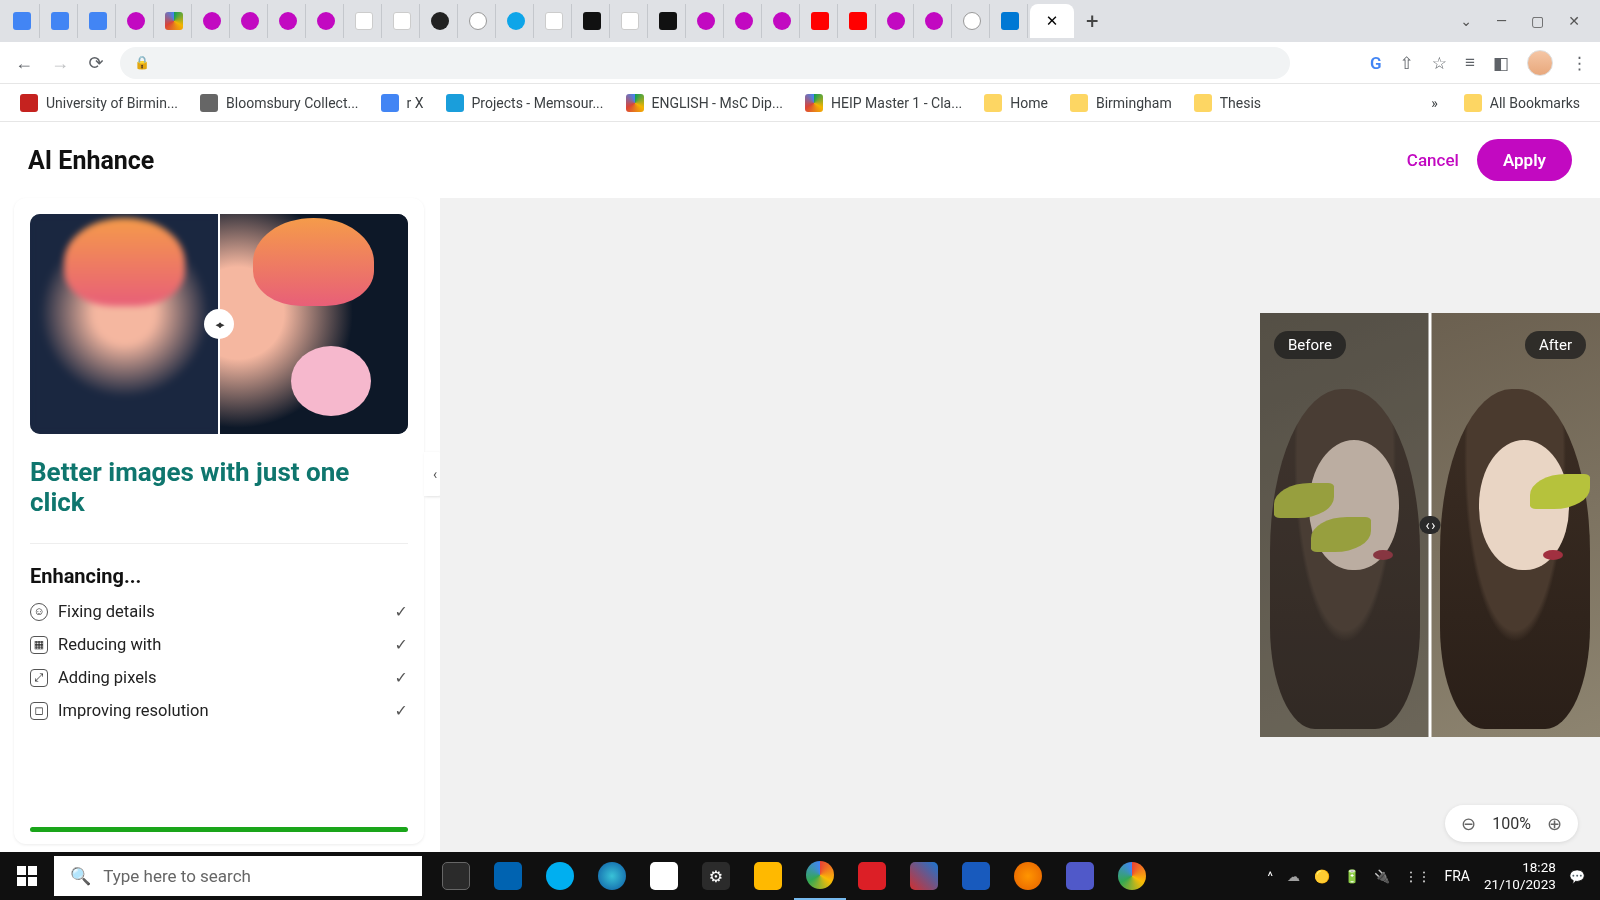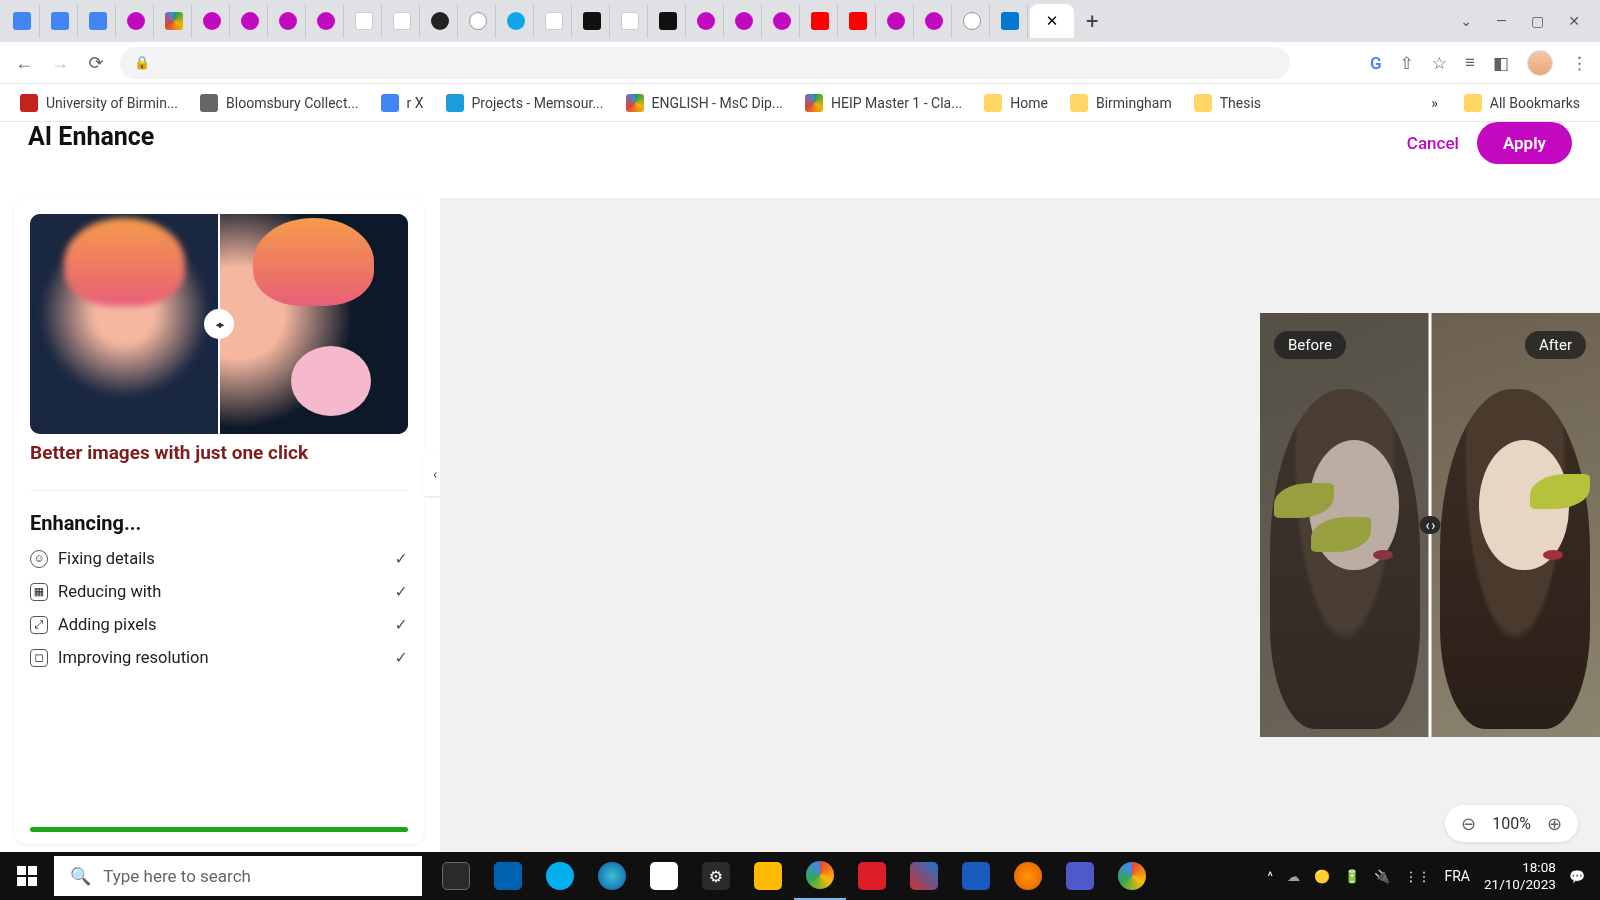--- a/index.html
+++ b/index.html
@@ -22,37 +22,37 @@
 .avatar-ch { width:26px; height:26px; border-radius:50%; background:linear-gradient(#f5c6a5,#e8a87c); border:1px solid #ddd; }
 
 .bm-bar { height:38px; background:#fff; display:flex; align-items:center; padding:0 10px; gap:2px; border-bottom:1px solid #e6e6e6; font-size:14px; color:#3c4043; }
 .bm { display:flex; align-items:center; gap:8px; padding:4px 10px; white-space:nowrap; }
 .bm-ic { width:18px; height:18px; border-radius:3px; }
 .fold { background:#fdd663; }
 .bm-sep { margin-left:auto; display:flex; align-items:center; gap:16px; }
 
 
 .app { position:absolute; top:122px; left:0; right:0; bottom:48px; background:#fff; }
-.app-header { height:76px; display:flex; align-items:flex-start; padding:0 28px; }
+.app-header { height:76px; display:flex; align-items:center; padding:0 28px; }
 .app-title { font-size:25px; font-weight:700; color:#111; }
 .hdr-actions { margin-left:auto; display:flex; gap:18px; align-items:center; }
 .btn-text { color:#c209c1; font-size:17px; font-weight:500; background:none; border:none; cursor:pointer; }
 .btn-pill { background:#c209c1; color:#fff; border:none; border-radius:24px; padding:11px 26px; font-size:17px; font-weight:600; cursor:pointer; display:flex; align-items:center; gap:8px; }
 .crown { width:18px; height:14px; }
 
 .panel { position:absolute; left:14px; top:76px; width:410px; bottom:8px; background:#fff; border-radius:12px; padding:16px; box-shadow:0 1px 3px rgba(0,0,0,.08); }
 .demo-img { width:100%; height:220px; border-radius:10px; position:relative; overflow:hidden; background:linear-gradient(90deg,#1a2740 50%,#0d1828 50%); }
 .demo-left { position:absolute; inset:0; width:50%; filter:blur(3px); background:radial-gradient(circle at 50% 45%,#f5b7a0 0 20%,#1a2740 55%); }
 .demo-right{ position:absolute; inset:0; left:50%; width:50%; background:radial-gradient(circle at 10% 45%,#f5b7a0 0 22%,#0d1828 55%); }
 .hair1{position:absolute;top:2%;left:18%;width:64%;height:40%;background:linear-gradient(#f59b4a,#e85f78);border-radius:50% 50% 40% 40%;}
 .bubble{position:absolute;bottom:8%;left:38%;width:80px;height:70px;background:#f6b8cd;border-radius:50%;}
 .demo-handle { position:absolute; left:50%; top:50%; transform:translate(-50%,-50%); width:30px; height:30px; background:#fff; border-radius:50%; display:flex; align-items:center; justify-content:center; font-size:11px; color:#333; letter-spacing:-2px;}
 .demo-line { position:absolute; left:50%; top:0; bottom:0; width:2px; background:#fff; transform:translateX(-50%);}
 
-.panel h2 { font-size:19px; font-weight:700; margin-top:7px; color:#7f1d1d; }
+.panel h2 { font-size:26px; font-weight:700; margin-top:23px; color:#0f766e; }
 .panel p { font-size:16.5px; color:#333; margin-top:8px; line-height:1.45; }
 .divider { height:1px; background:#eee; margin:26px 0 20px; }
 .steps-title { font-size:20px; font-weight:700; color:#111; }
 .step { display:flex; align-items:center; gap:10px; margin-top:14px; font-size:16.5px; color:#222; }
 .step-ic { width:18px; height:18px; border:1.5px solid #555; border-radius:4px; display:flex; align-items:center; justify-content:center; font-size:11px; }
 .step-ic.circle{border-radius:50%;}
 .check { margin-left:auto; color:#555; font-size:16px; }
 .progress { position:absolute; left:16px; right:16px; bottom:12px; height:5px; background:#1aa51a; border-radius:3px; }
 
 .collapse { position:absolute; left:424px; top:330px; width:22px; height:44px; background:#fff; border-radius:0 8px 8px 0; box-shadow:1px 1px 3px rgba(0,0,0,.12); display:flex; align-items:center; justify-content:center; font-size:14px; color:#555;}
@@ -385,18 +385,18 @@
   </div>
   <div class="tray">
     <span>^</span>
     <span style="color:#a0a0a0">☁</span>
     <span>🟡</span>
     <span>🔋</span>
     <span>🔌</span>
     <span>⋮⋮</span>
     <span style="font-size:14px">FRA</span>
     <div class="clock">
-      <div>18:08</div>
+      <div>18:28</div>
       <div>21/10/2023</div>
     </div>
     <span>💬</span>
   </div>
 </div>
 
 </body></html>

